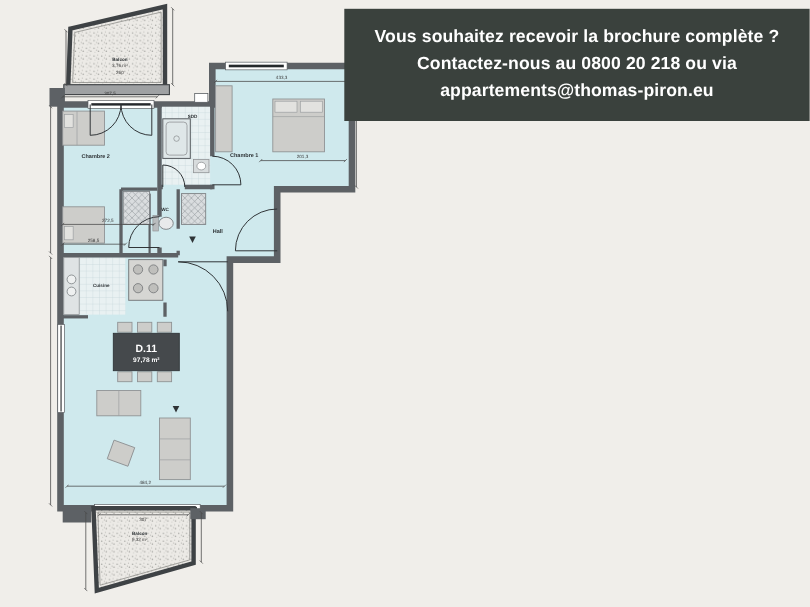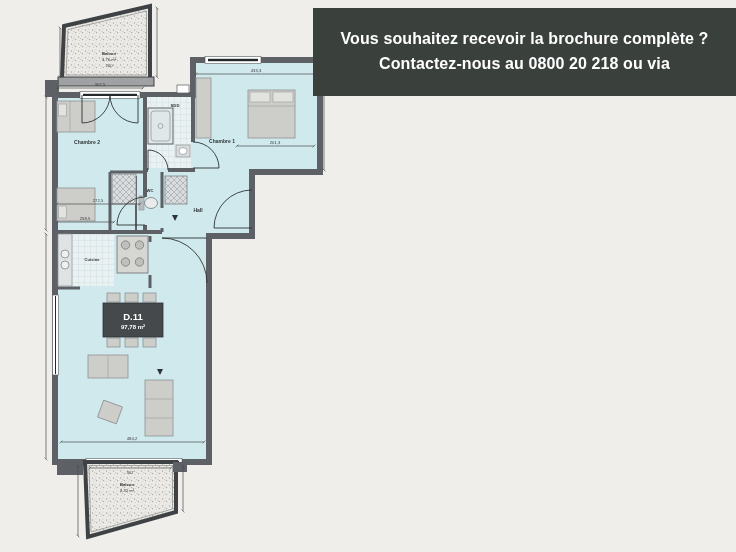--- a/index.html
+++ b/index.html
@@ -7,21 +7,21 @@
     width:736px;height:552px;
     background:#f0eeea;
     font-family:"Liberation Sans", sans-serif;
     position:relative;
     overflow:hidden;
   }
   .stage{position:absolute;left:0;top:0;width:736px;height:552px;}
   .plan-svg{position:absolute;left:0;top:0;}
   .banner{
     position:absolute;
-    left:313px;top:8px;right:0;height:88px;
+    left:313px;top:8px;right:0;height:102px;
     background:#3a413d;
     color:#ffffff;
     display:flex;flex-direction:column;justify-content:center;align-items:center;
     text-align:center;
     gap:4px;
   }
   .banner .line{
     font-weight:700;
     font-size:16px;
     line-height:1.3;
@@ -249,15 +249,16 @@
     <line class="dim-line" x1="60" y1="28" x2="60" y2="77" marker-start="url(#tick)" marker-end="url(#tick)"></line>
     <line class="dim-line" x1="78" y1="466" x2="78" y2="536" marker-start="url(#tick)" marker-end="url(#tick)"></line>
     <line class="dim-line" x1="183" y1="466" x2="183" y2="511" marker-start="url(#tick)" marker-end="url(#tick)"></line>
     <line class="dim-line" x1="324" y1="63" x2="324" y2="170" marker-start="url(#tick)" marker-end="url(#tick)"></line>
   </g>
 </svg>
 
 <div class="banner">
   <div class="line">Vous souhaitez recevoir la brochure complète ?</div>
   <div class="line">Contactez-nous au 0800 20 218 ou via</div>
+  <div class="line">appartements@thomas-piron.eu</div>
 </div>
 
 </div>
 
 </body></html>

